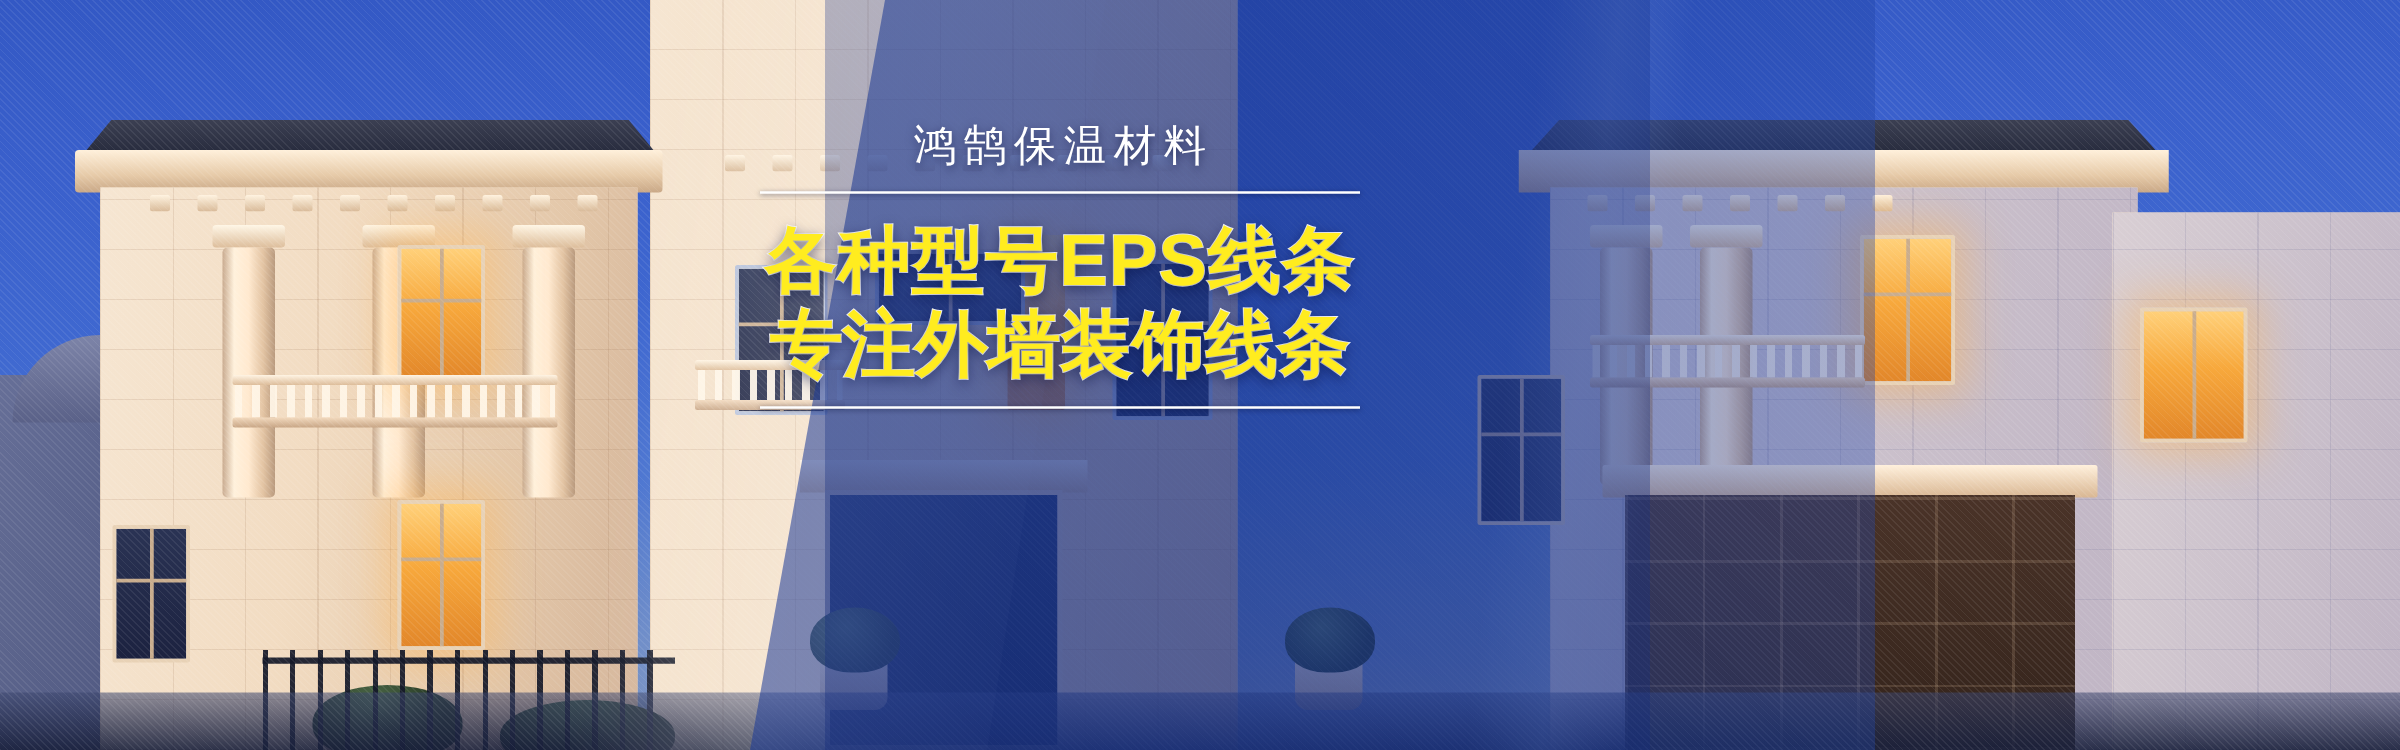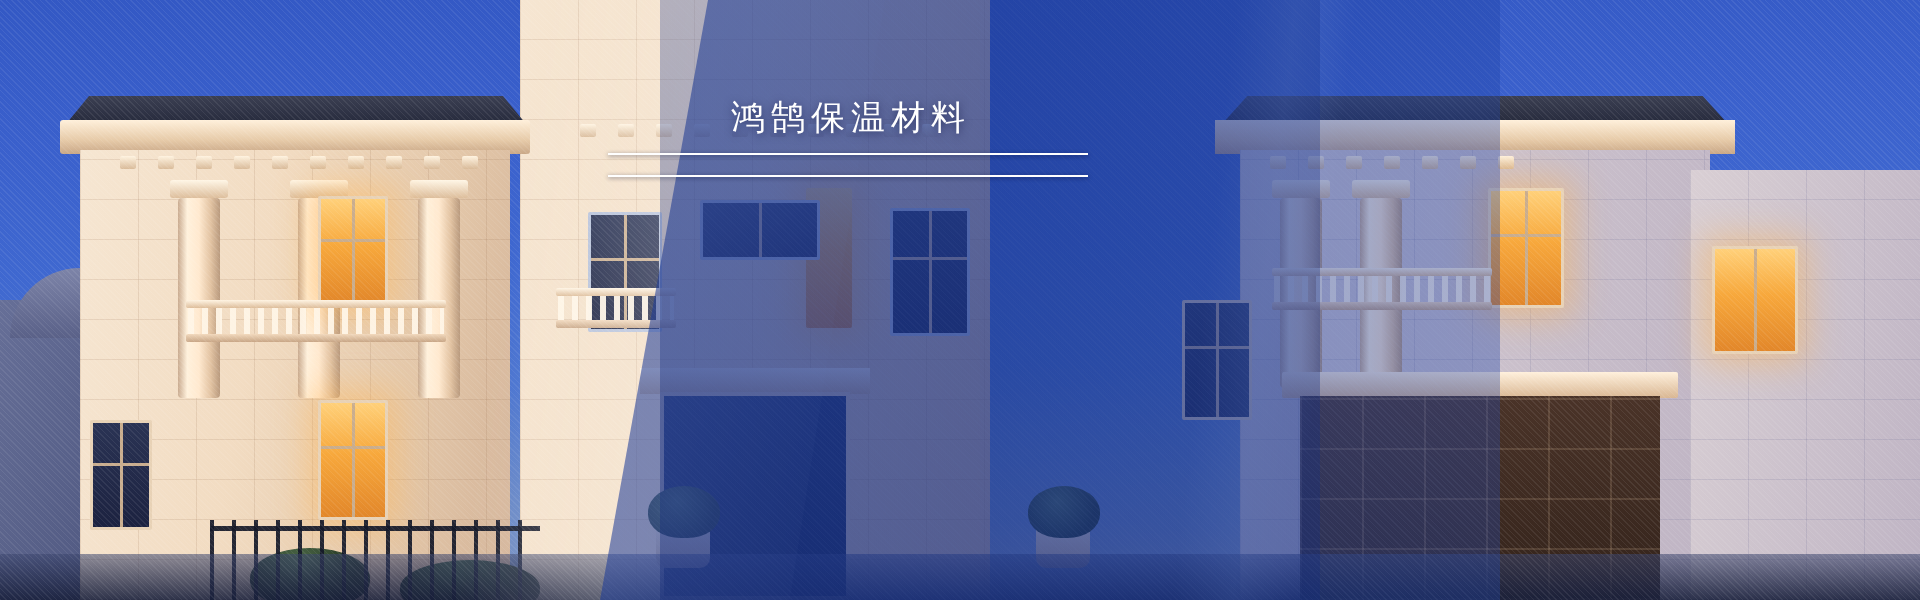--- a/index.html
+++ b/index.html
@@ -404,17 +404,19 @@
 
   <div class="halftone"></div>
 
   <div class="panel"></div>
   <div class="panel-inner"></div>
 
   <div class="textblock">
     <div class="sub-top">鸿鹄保温材料</div>
     <div class="rule"></div>
     <div class="headline">
+      <div>各种型号EPS线条</div>
+      <div class="l2">专注外墙装饰线条</div>
     </div>
     <div class="rule bottom"></div>
   </div>
 
 </div>
 
 </body></html>

